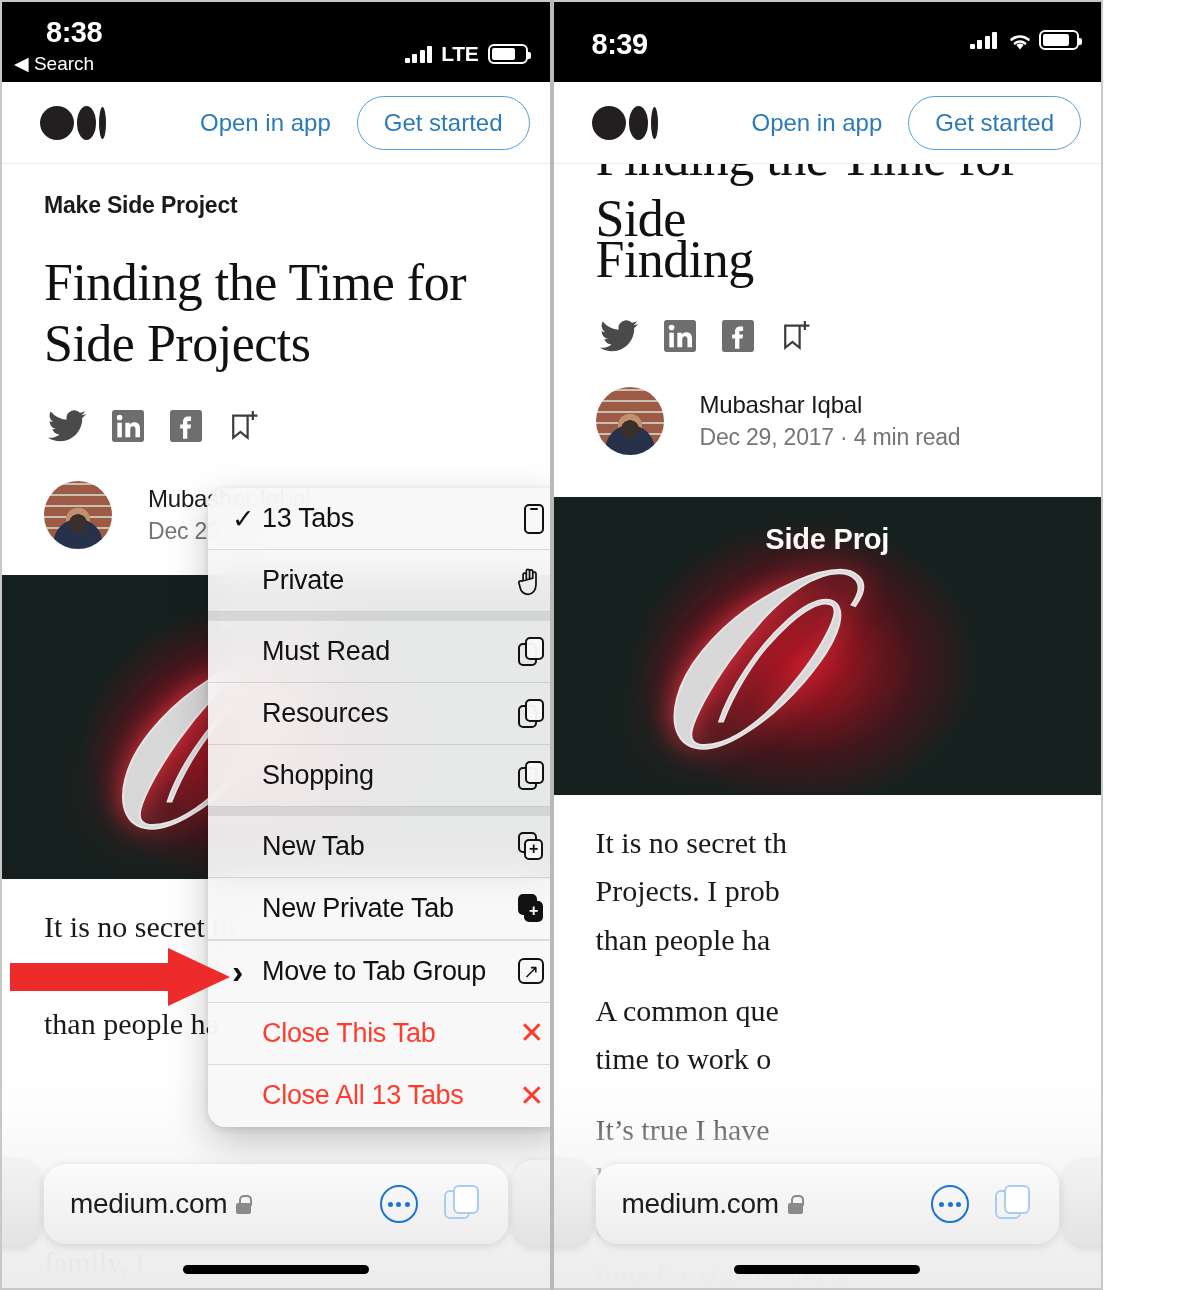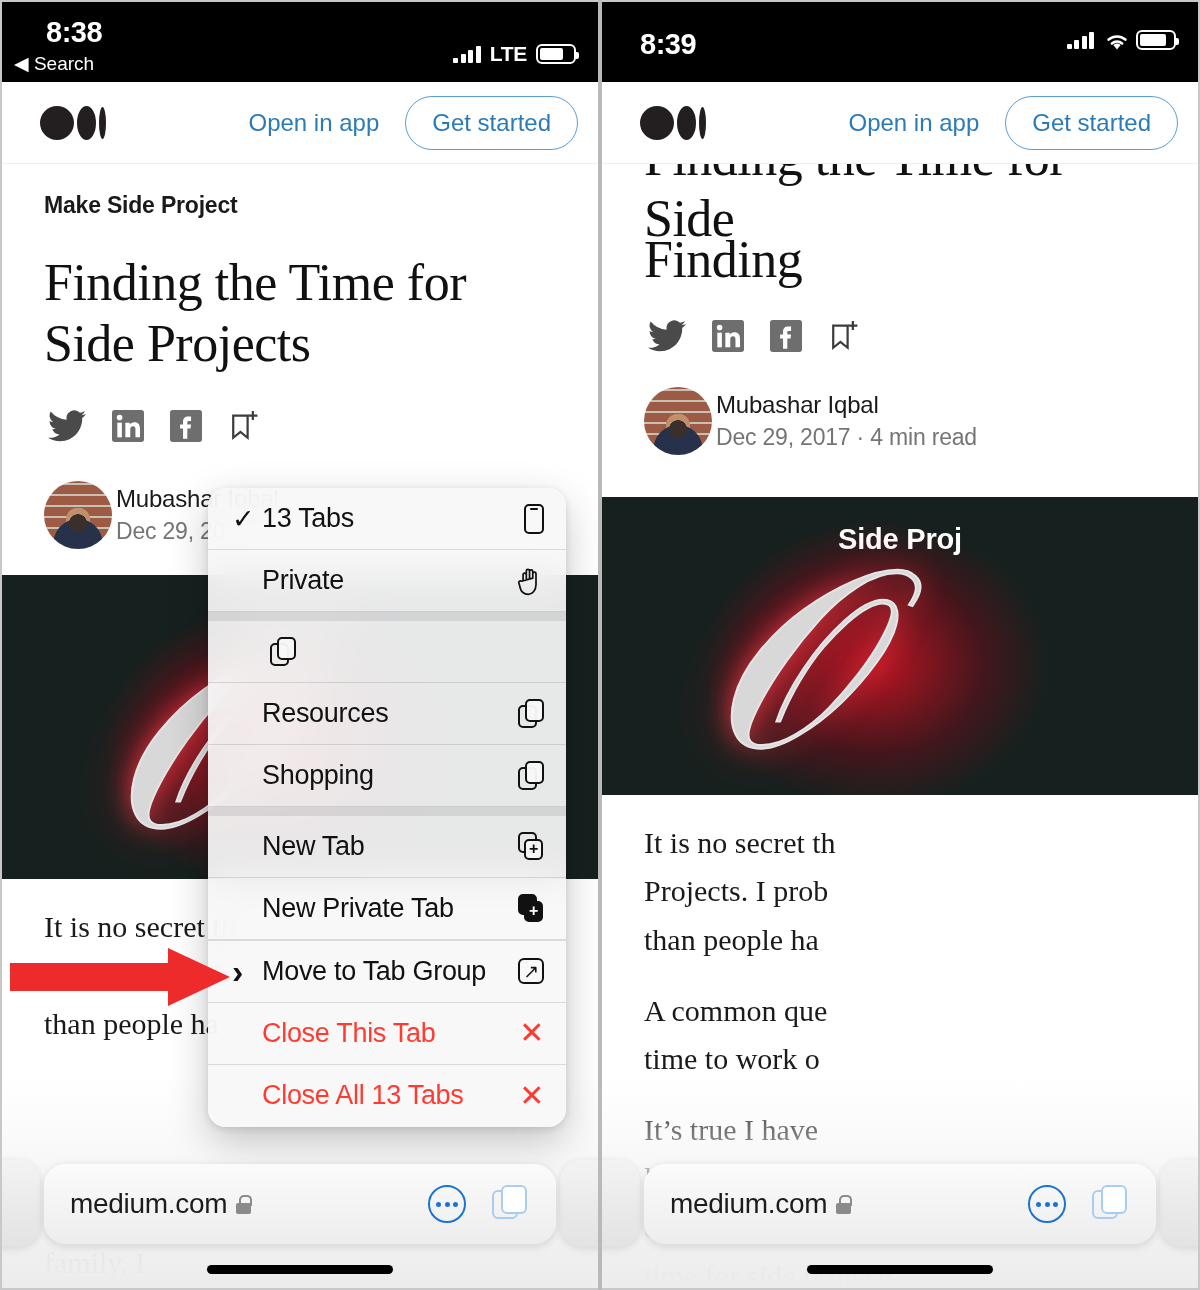--- a/index.html
+++ b/index.html
@@ -4,21 +4,21 @@
 <style>
   * { box-sizing: border-box; margin: 0; padding: 0; }
   html, body {
     width: 1200px; height: 1290px;
     background: #ffffff;
     font-family: "Liberation Sans", sans-serif;
     overflow: hidden;
   }
   .screens {
     position: relative;
-    width: 1200px; height: 1290px;
+    width: 1103px; height: 1290px;
     display: flex;
     background: #b9b9b9;
   }
   .phone {
     position: relative;
     width: 598px; height: 1290px;
     overflow: hidden;
     background: #fff;
     border-top: 2px solid #c8c8c8;
     border-bottom: 2px solid #c8c8c8;
@@ -103,21 +103,21 @@
     font-family: "Liberation Serif", serif;
     font-size: 52px; line-height: 1.17; color: #111;
     padding: 34px 40px 0 42px; font-weight: normal;
     letter-spacing: -0.5px;
   }
   .share-row {
     display: flex; align-items: center; gap: 26px;
     padding: 34px 0 0 46px;
   }
   .share-row svg { display: block; }
-  .byline { display: flex; align-items: center; gap: 4px; padding: 38px 16px 0 42px; }
+  .byline { display: flex; align-items: center; gap: 36px; padding: 38px 16px 0 42px; }
   .avatar {
     width: 68px; height: 68px; border-radius: 50%;
     background:
       radial-gradient(circle at 50% 62%, #3a2f2a 0 16%, transparent 17%),
       radial-gradient(circle at 50% 92%, #27324a 0 34%, transparent 35%),
       radial-gradient(circle at 50% 57%, #c08f6b 0 23%, transparent 24%),
       repeating-linear-gradient(0deg, #9d5a45 0 9px, #c9c0b4 9px 11px),
       #a85f48;
     overflow: hidden; flex: none;
   }
@@ -378,20 +378,21 @@
         <span class="label">Private</span>
         <span class="trail">
           <svg width="28" height="30" viewBox="0 0 24 26">
               <path d="M6 13V7.5a1.4 1.4 0 0 1 2.8 0V12m0-1V4.3a1.4 1.4 0 0 1 2.8 0V11m0-.5V4.8a1.4 1.4 0 0 1 2.8 0V11m0-.5V6.8a1.4 1.4 0 0 1 2.8 0V16c0 5-3 8.5-6.6 8.5C6 24.5 4 21.4 3.4 18.6 3 16.6 2.4 15 2.4 15a1.5 1.5 0 0 1 2.3-1.8z" fill="none" stroke="#111" stroke-width="1.5" stroke-linejoin="round"></path>
             </svg>
         </span>
       </div>
       <div class="ctx-sep"></div>
       <div class="ctx-item">
         <span class="lead"></span>
+        <span class="label">Must Read</span>
         <span class="trail">
             <span class="icn icn-copy">
               <span class="b"></span>
               <span class="f"></span>
             </span>
           </span>
       </div>
       <div class="ctx-item">
         <span class="lead"></span>
         <span class="label">Resources</span>

